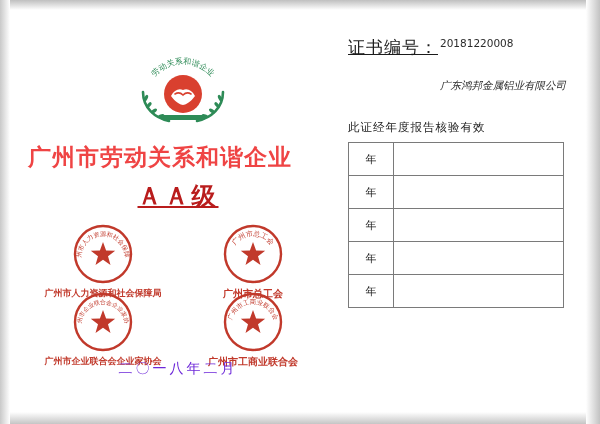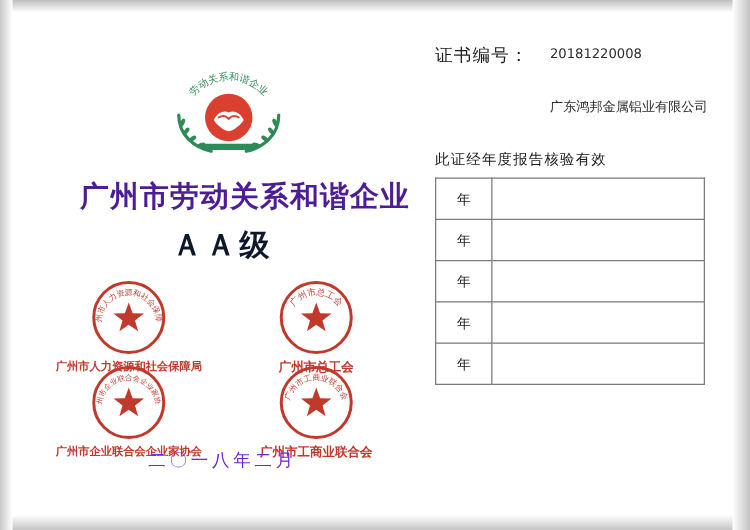--- a/index.html
+++ b/index.html
@@ -55,37 +55,38 @@
     width: 100px;
     height: 74px;
   }
   .emblem svg { display: block; }
 
   .cert-title {
     position: absolute;
     left: 0;
     top: 112px;
     width: 300px;
-    text-align: right;
+    text-align: left;
     font-size: 23px;
     font-weight: bold;
     letter-spacing: 1px;
-    color: #4c1d95;
+    color: #ef4444;
     font-family: "DejaVu Sans", "Liberation Sans", sans-serif;
   }
   .cert-grade {
     position: absolute;
     left: 0;
     top: 150px;
     width: 300px;
     text-align: center;
     font-size: 24px;
     font-weight: bold;
     letter-spacing: 3px;
-    color: #0f172a;
+    color: #b91c1c;
+    text-decoration: underline;
   }
 
   
   .stamp-row {
     position: absolute;
     width: 300px;
   }
   .stamp-row.r1 { top: 192px; }
   .stamp-row.r2 { top: 260px; }
 
@@ -135,34 +136,35 @@
   }
   .field-row {
     position: relative;
     height: 22px;
     margin-bottom: 20px;
   }
   .field-label {
     position: absolute;
     left: 0;
     top: 0;
-    font-size: 14px;
+    font-size: 17px;
     color: #1b1b1b;
     letter-spacing: 1px;
     white-space: nowrap;
+    text-decoration: underline;
   }
   .field-value {
     position: absolute;
     top: 1px;
     font-size: 10.5px;
     color: #2a2a2a;
     white-space: nowrap;
   }
   .field-value.v1 { left: 92px; text-align: right; }
-  .field-value.v2 { left: 92px; }
+  .field-value.v2 { left: 92px; font-style: italic; }
 
   .annual-note {
     margin-top: 20px;
     margin-bottom: 7px;
     font-size: 11.5px;
     color: #1b1b1b;
     letter-spacing: 1px;
     white-space: nowrap;
   }
 

